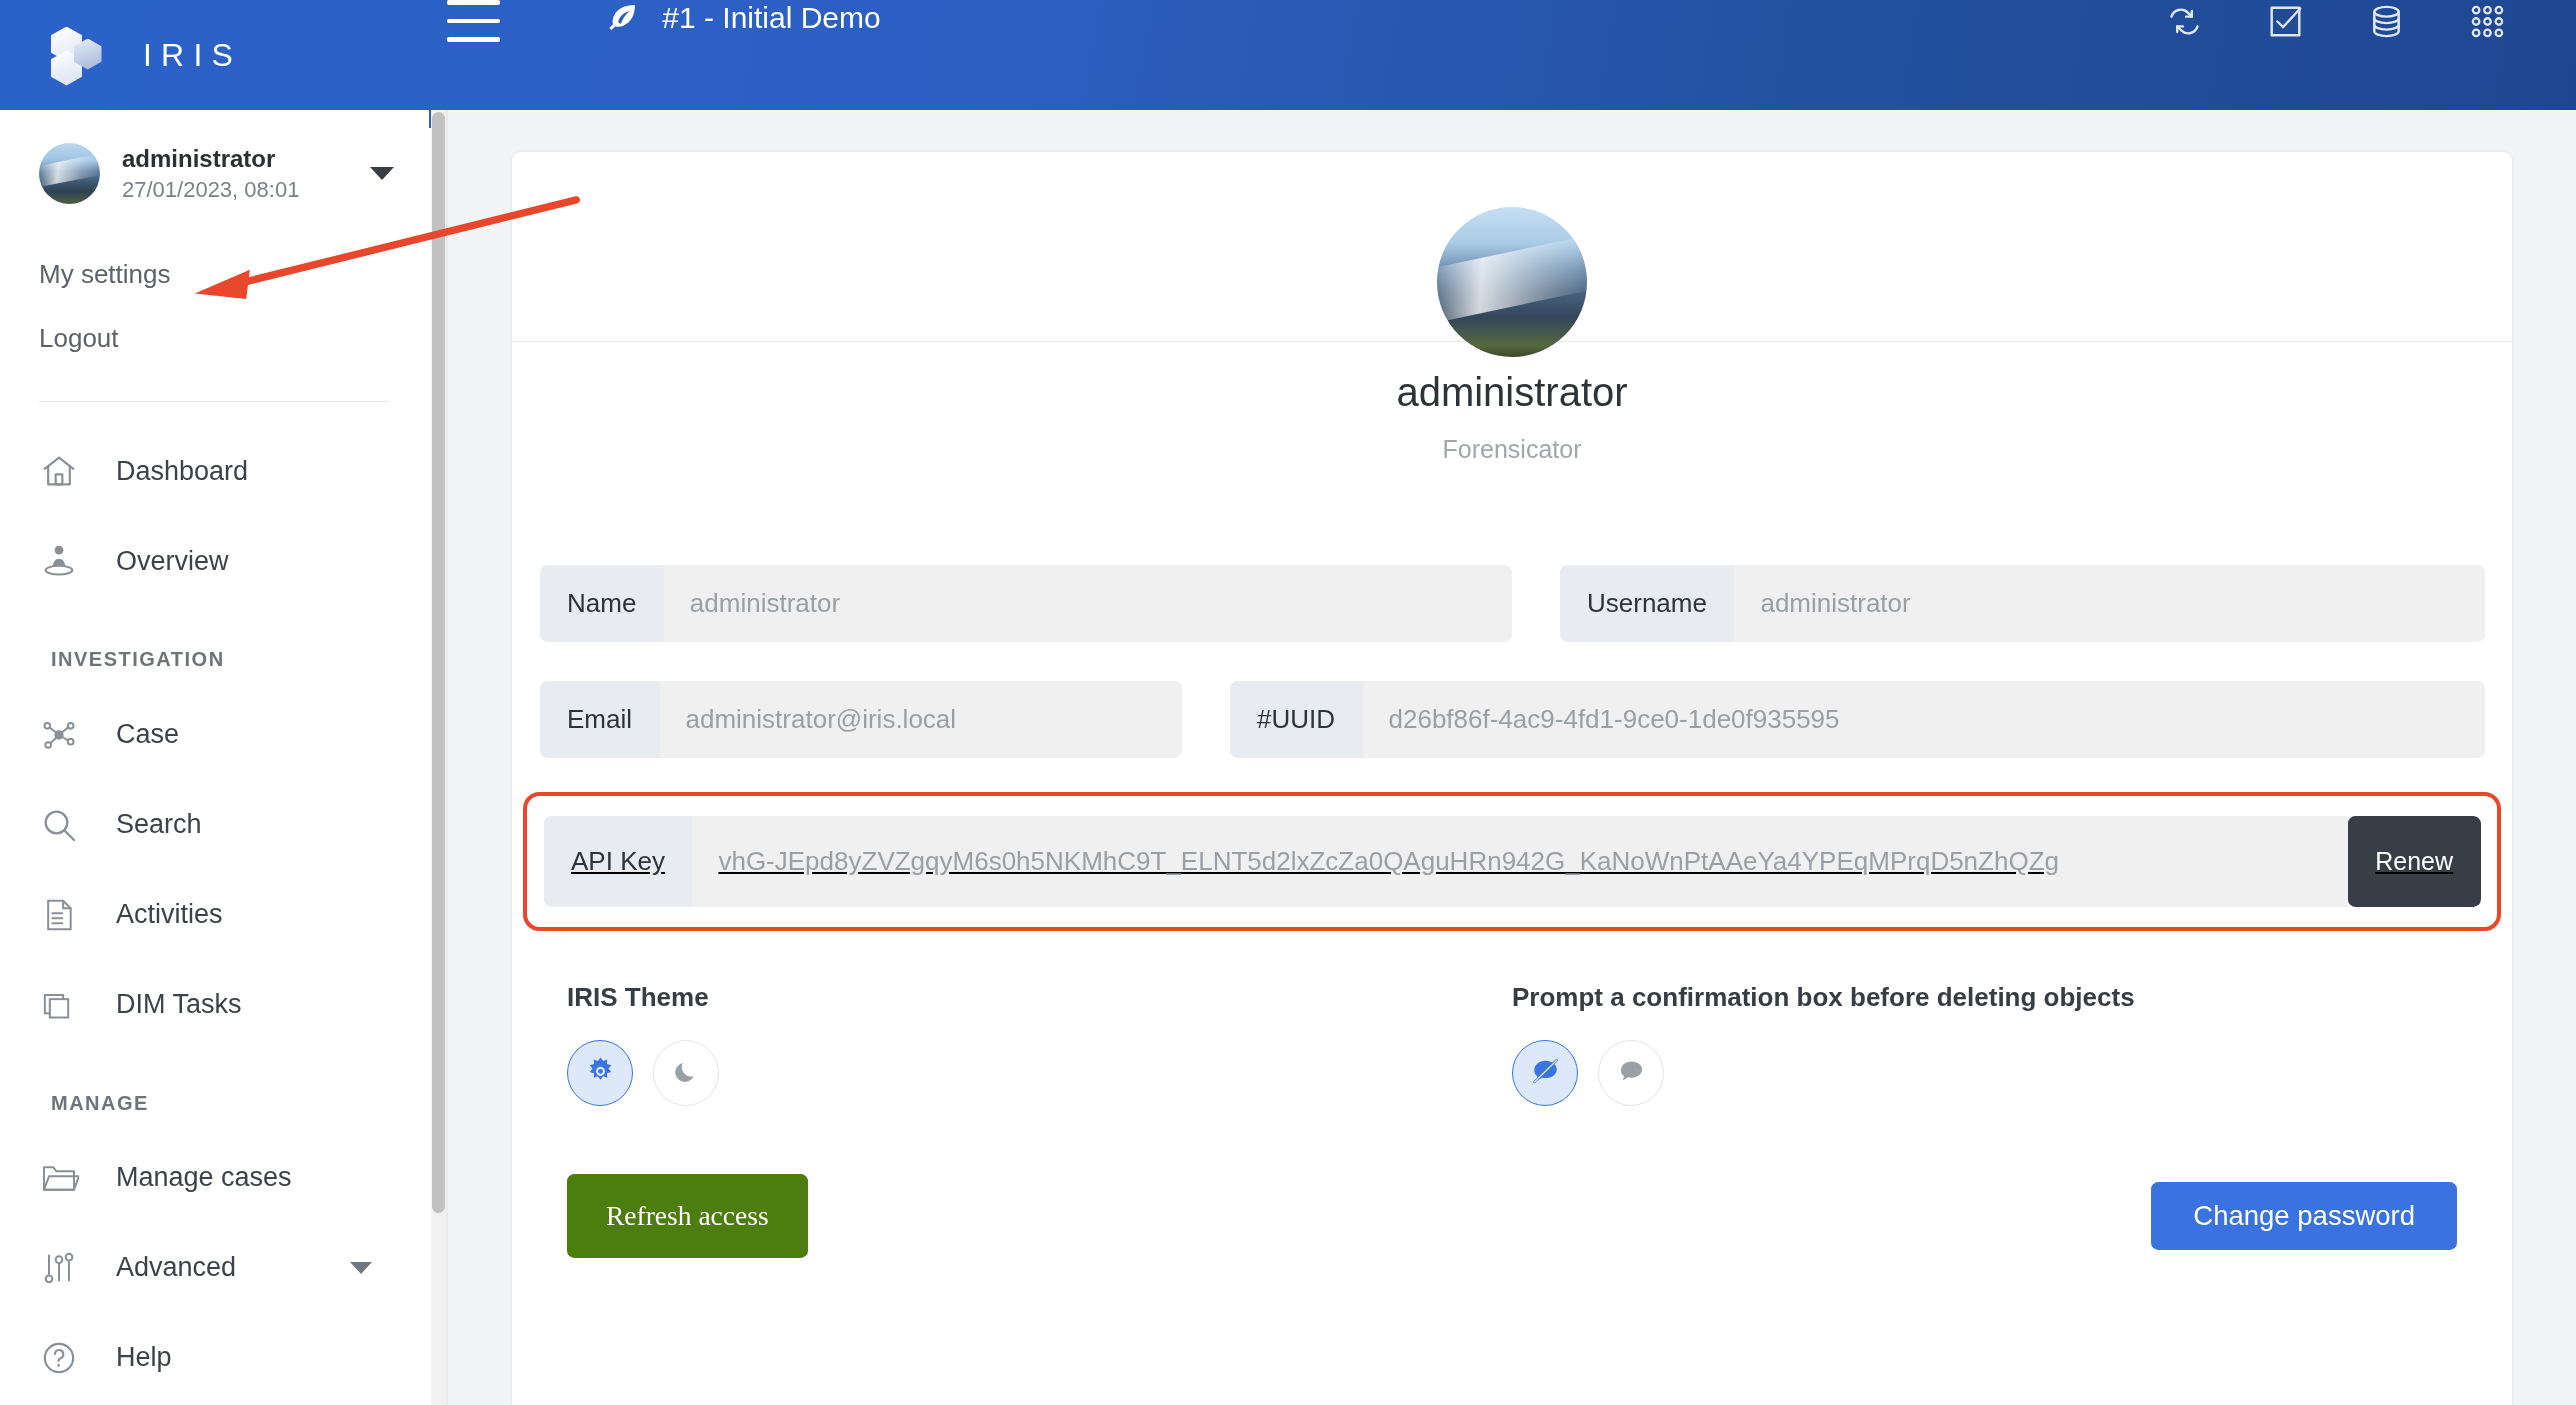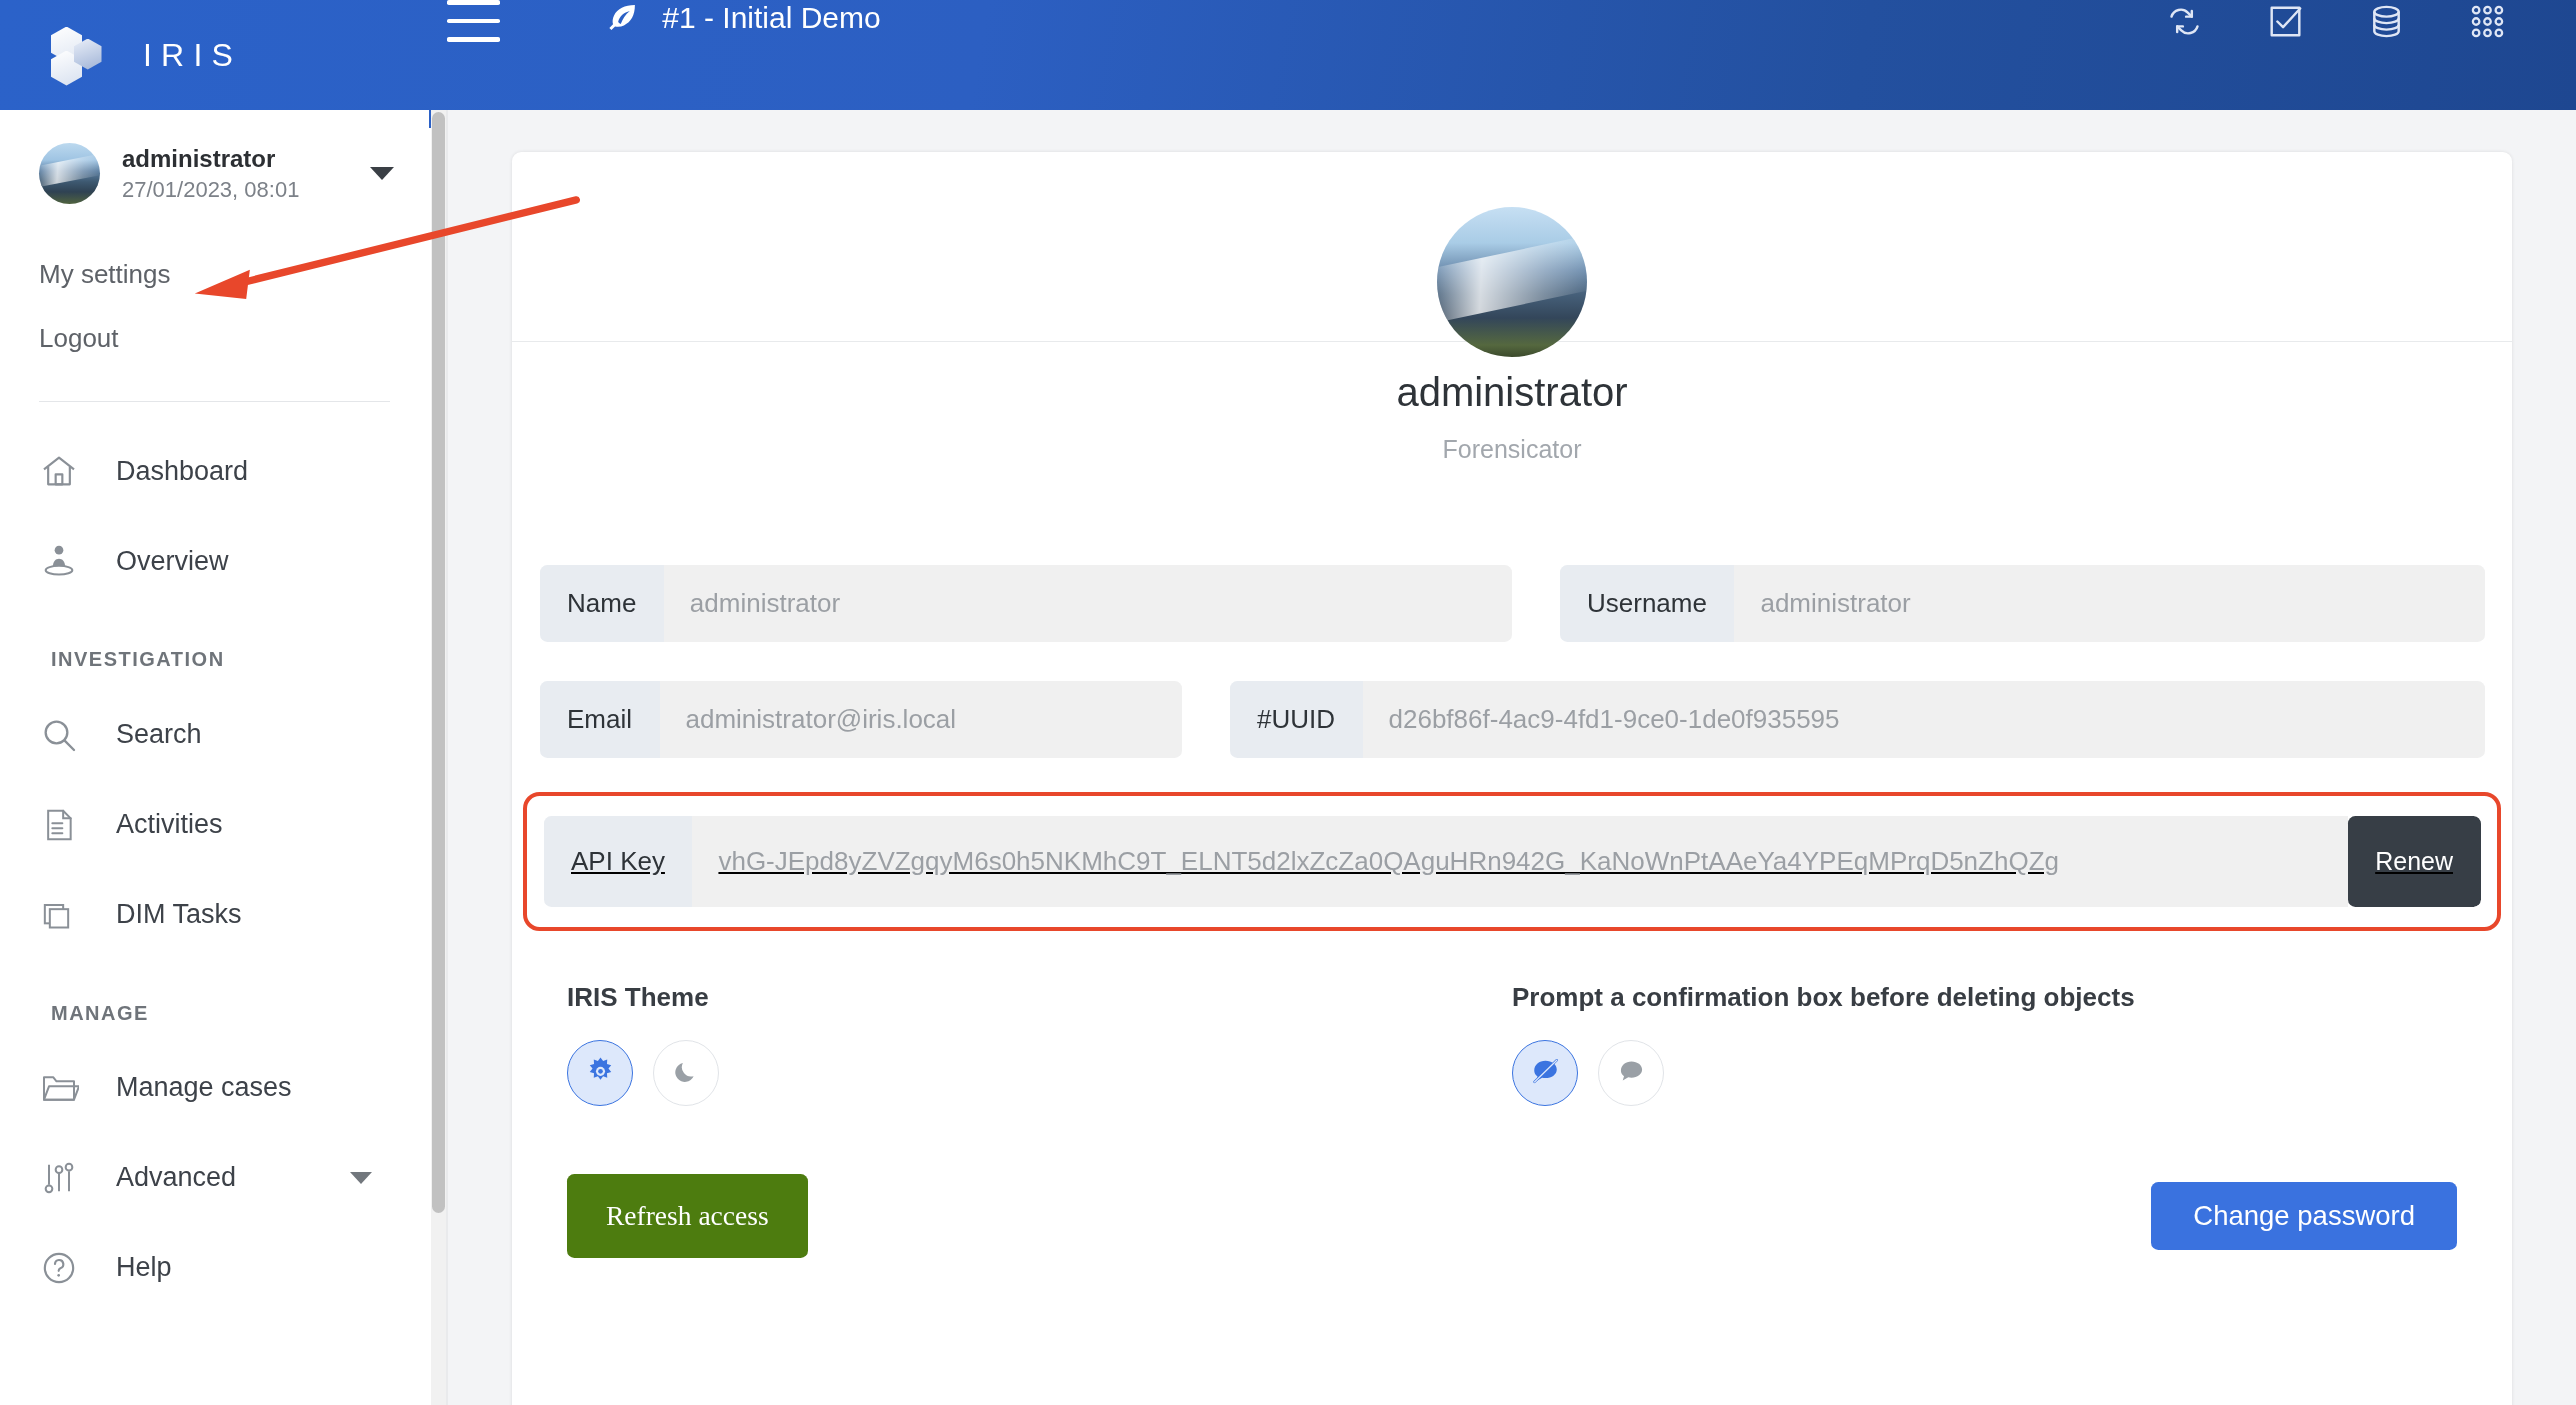--- a/index.html
+++ b/index.html
@@ -256,20 +256,33 @@
           <circle cx="12" cy="5.5" r="2.6"></circle>
             <path d="M8.4 15c0-2.6 1.6-4.3 3.6-4.3s3.6 1.7 3.6 4.3z"></path>
           <ellipse cx="12" cy="17.5" rx="8" ry="2.6" fill="none" stroke="#8a9097" stroke-width="1.2"></ellipse>
         </svg>
       </span>
       <span class="nav-label">Overview</span>
     </div>
 
     <div class="sb-section">INVESTIGATION</div>
 
+    <div class="nav-item">
+      <span class="nav-icon">
+        <svg width="40" height="40" viewBox="0 0 24 24" fill="none" stroke="#8a9097" stroke-width="1.2">
+          <circle cx="12" cy="12" r="2.2" fill="#8a9097"></circle>
+          <circle cx="19" cy="6.5" r="1.7"></circle>
+            <circle cx="5" cy="6.5" r="1.7"></circle>
+          <circle cx="19" cy="16" r="1.7"></circle>
+            <circle cx="5.5" cy="18" r="1.7"></circle>
+          <path d="M12 12L18 7M12 12L6.2 7.4M12 12l5.6 3.4M12 12l-5.2 5"></path>
+        </svg>
+      </span>
+      <span class="nav-label">Case</span>
+    </div>
 
     <div class="nav-item">
       <span class="nav-icon">
         <svg width="40" height="40" viewBox="0 0 24 24" fill="none" stroke="#8a9097" stroke-width="1.4" stroke-linecap="round">
           <circle cx="10.5" cy="10.5" r="6.5"></circle>
             <path d="M15.4 15.4L21 21"></path>
         </svg>
       </span>
       <span class="nav-label">Search</span>
     </div>

